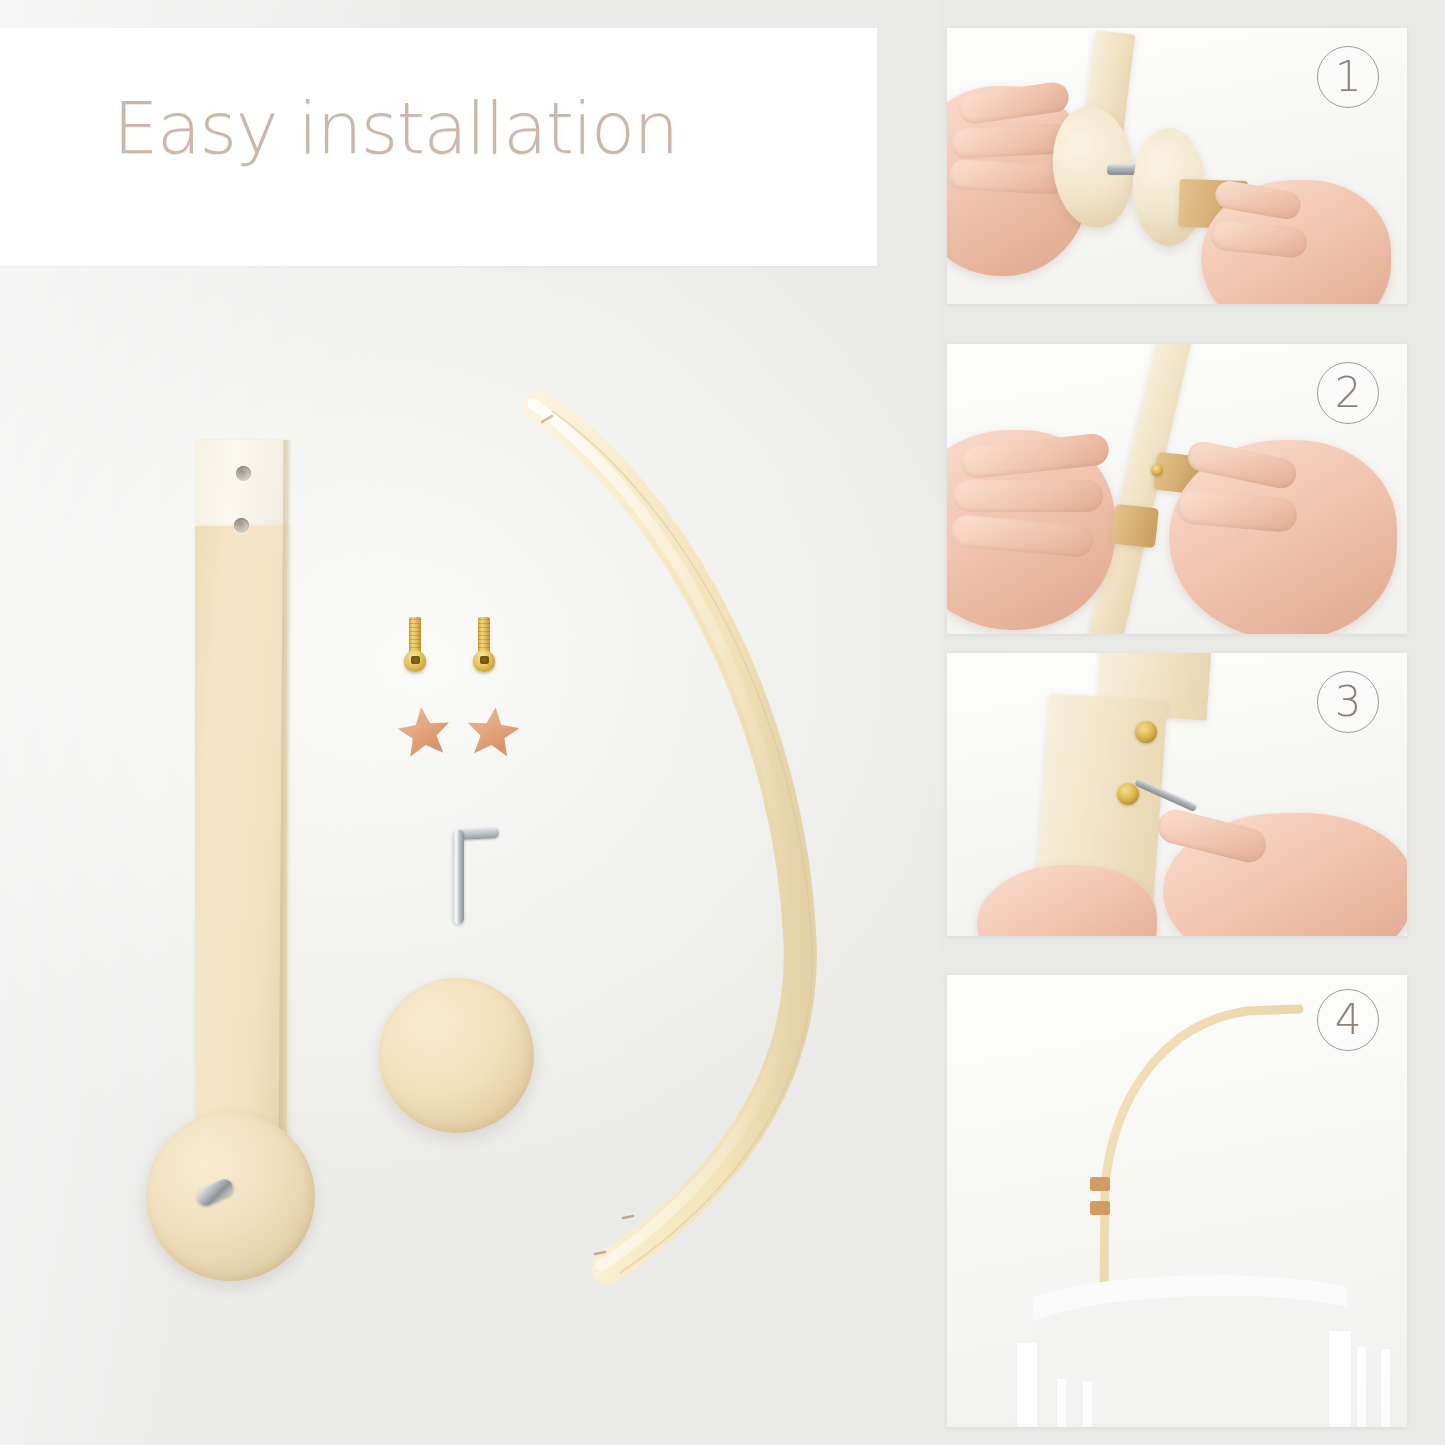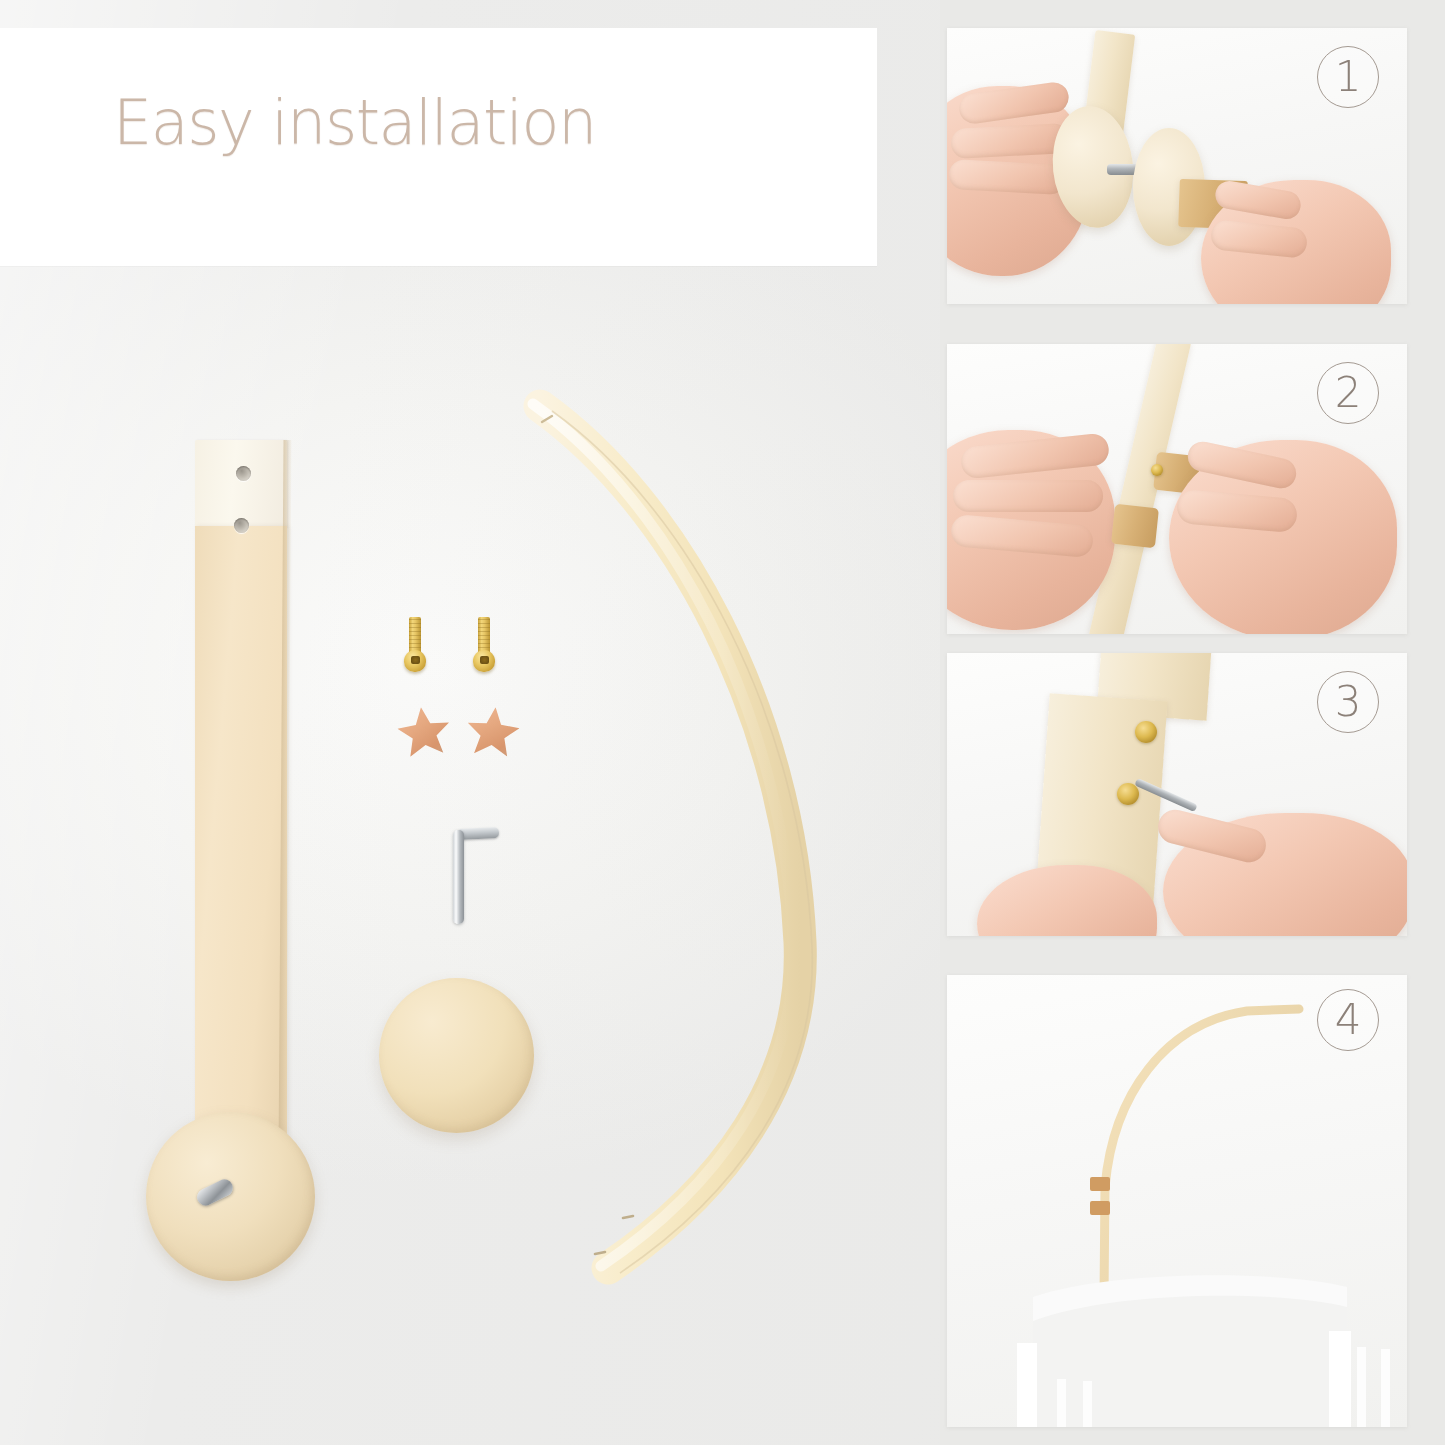--- a/index.html
+++ b/index.html
@@ -27,21 +27,21 @@
   
   .title-band{
     position:absolute;left:0;top:28px;width:877px;height:238px;
     background:#ffffff;
     box-shadow:0 1px 0 rgba(0,0,0,.025);
   }
   .title-text{
     position:absolute;left:113px;top:92px;
     font-family:"DejaVu Sans", sans-serif;
     font-weight:300;
-    font-size:62px;
+    font-size:72px;
     letter-spacing:-1.5px;
     color:#cbb7a8;
     line-height:1;
     white-space:nowrap;
     text-shadow:0 1px 1px rgba(190,170,155,.25);
     text-align:center;
   }
 
   
   .post-wrap{position:absolute;left:189px;top:440px;width:120px;height:720px;}

